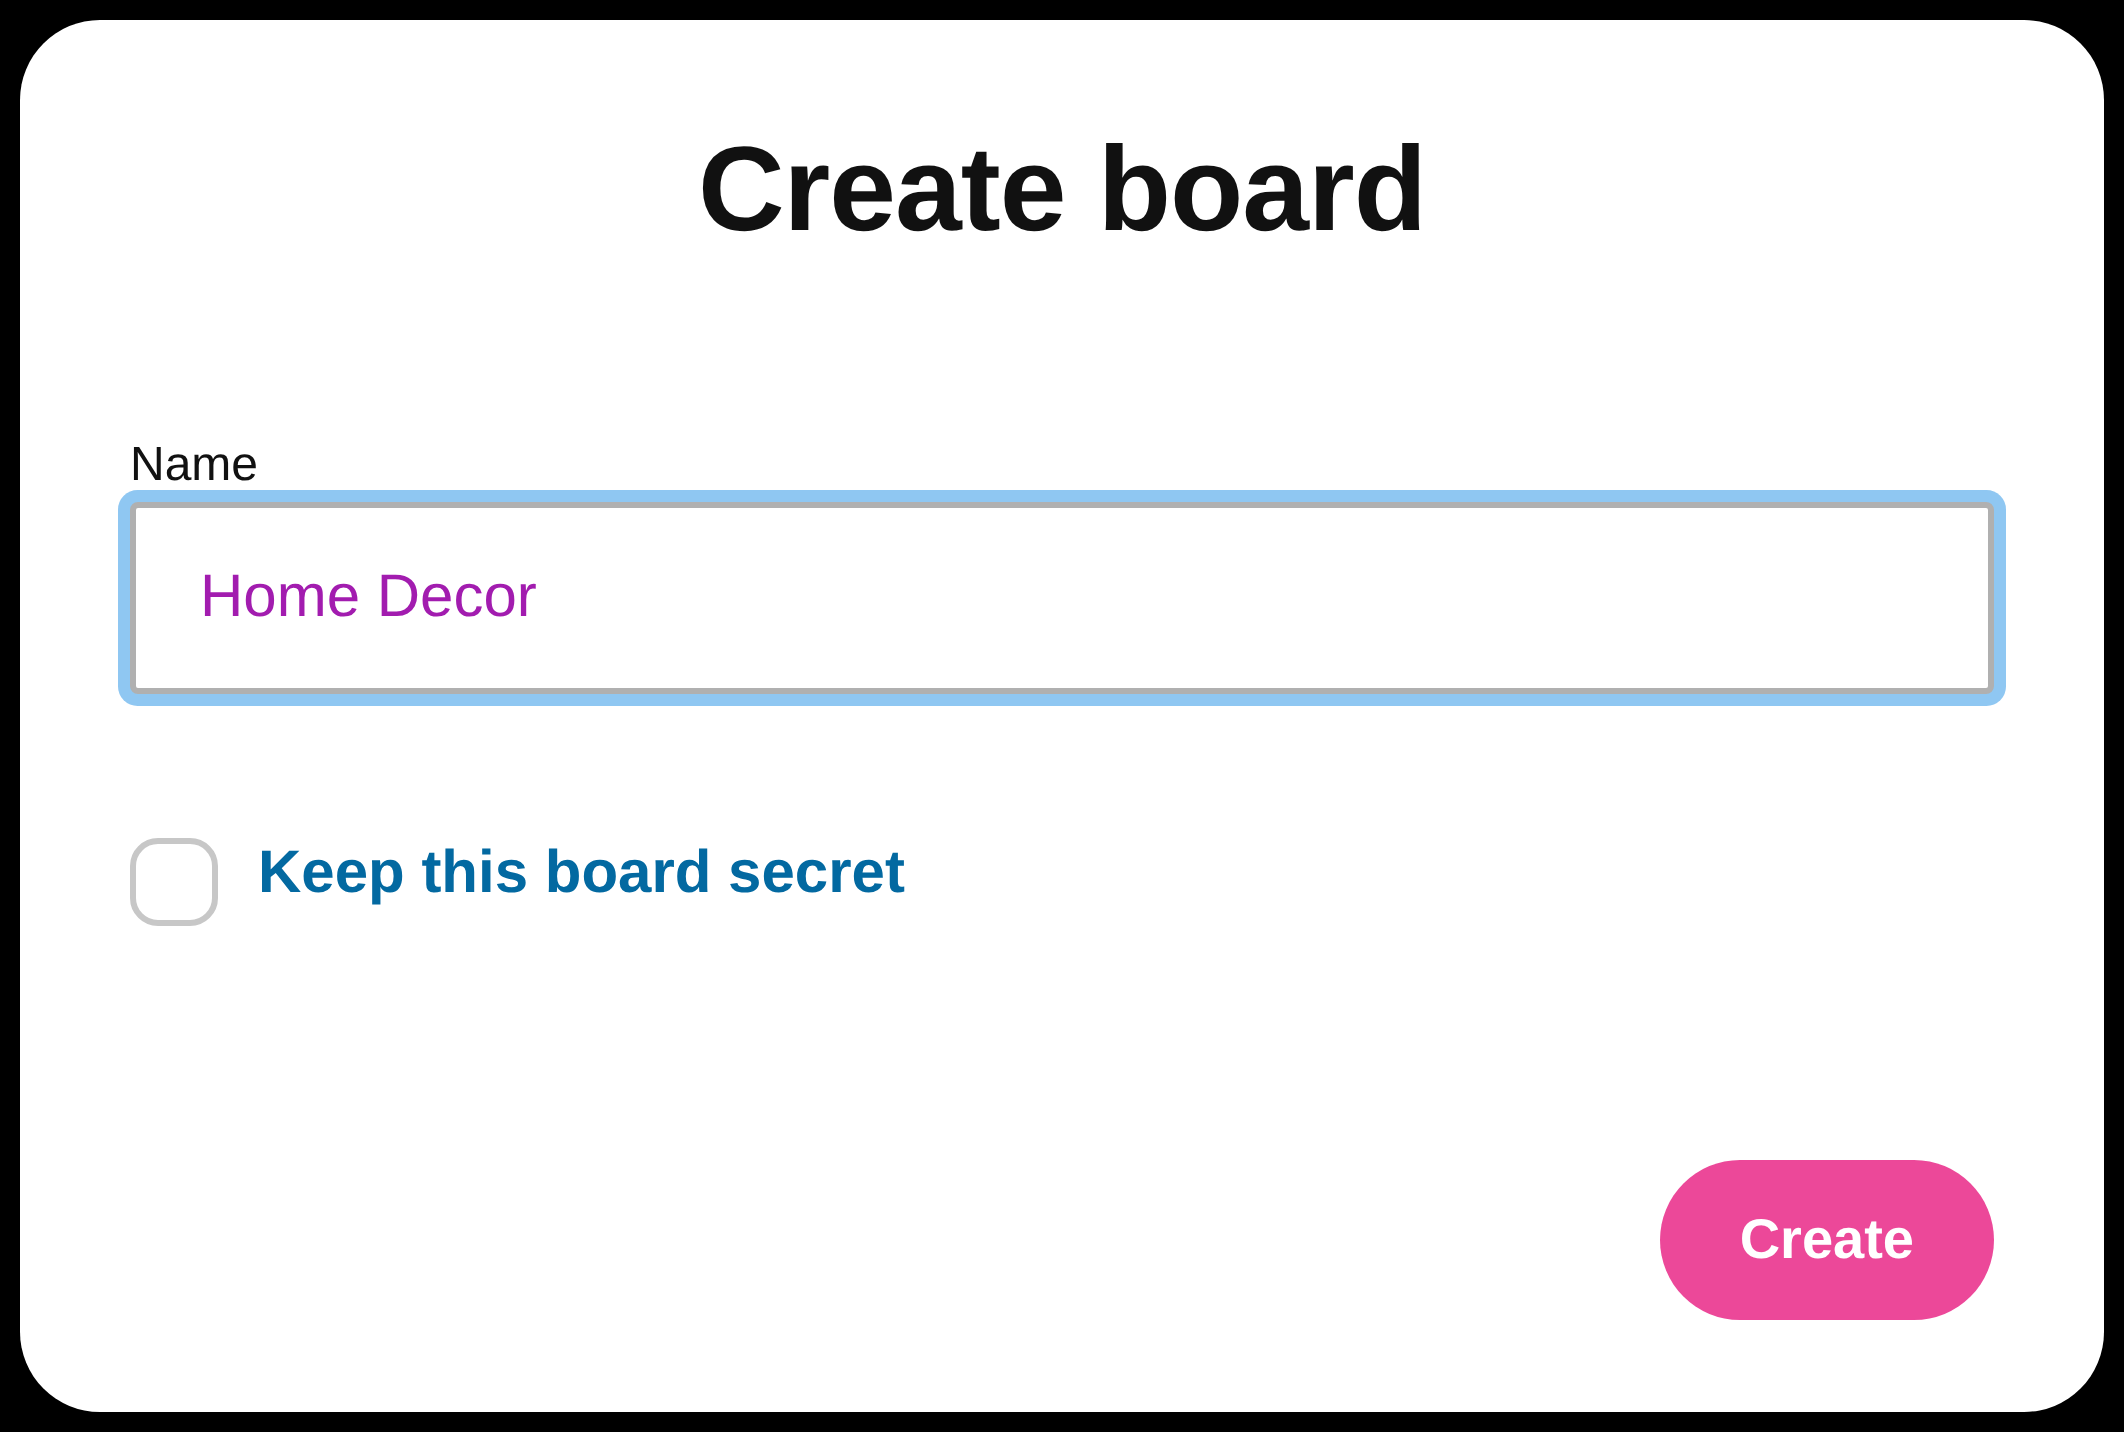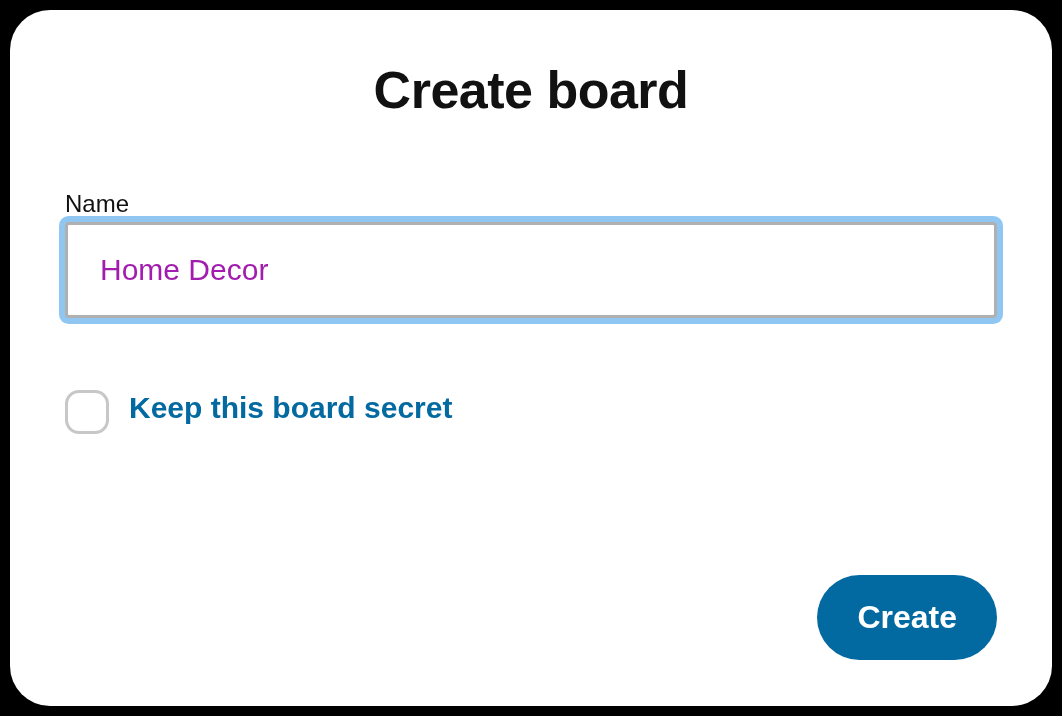--- a/index.html
+++ b/index.html
@@ -20,25 +20,25 @@
       background: #fff;
       width: 1042px;
       height: 696px;
       border-radius: 40px;
       padding: 50px 55px 50px 55px;
       display: flex;
       flex-direction: column;
       position: relative;
     }
     .title {
-      font-size: 52px;
+      font-size: 60px;
       font-weight: 700;
       text-align: center;
       color: #111;
-      margin-bottom: 70px;
+      margin-bottom: 90px;
       letter-spacing: -0.5px;
     }
     .field-label {
       font-size: 24px;
       color: #111;
       margin-bottom: 4px;
       font-weight: 400;
     }
     .input-wrapper {
       position: relative;
@@ -89,24 +89,24 @@
       font-weight: 700;
       color: #767676;
       cursor: pointer;
     }
     .footer {
       position: absolute;
       bottom: 46px;
       right: 55px;
     }
     .create-btn {
-      background: #0369a1;
+      background: #ec4899;
       color: #fff;
       border: none;
-      font-size: 32px;
+      font-size: 28px;
       font-weight: 700;
       padding: 24px 40px;
       border-radius: 50px;
       cursor: pointer;
       font-family: inherit;
     }
   </style>
 </head>
 <body>
 

